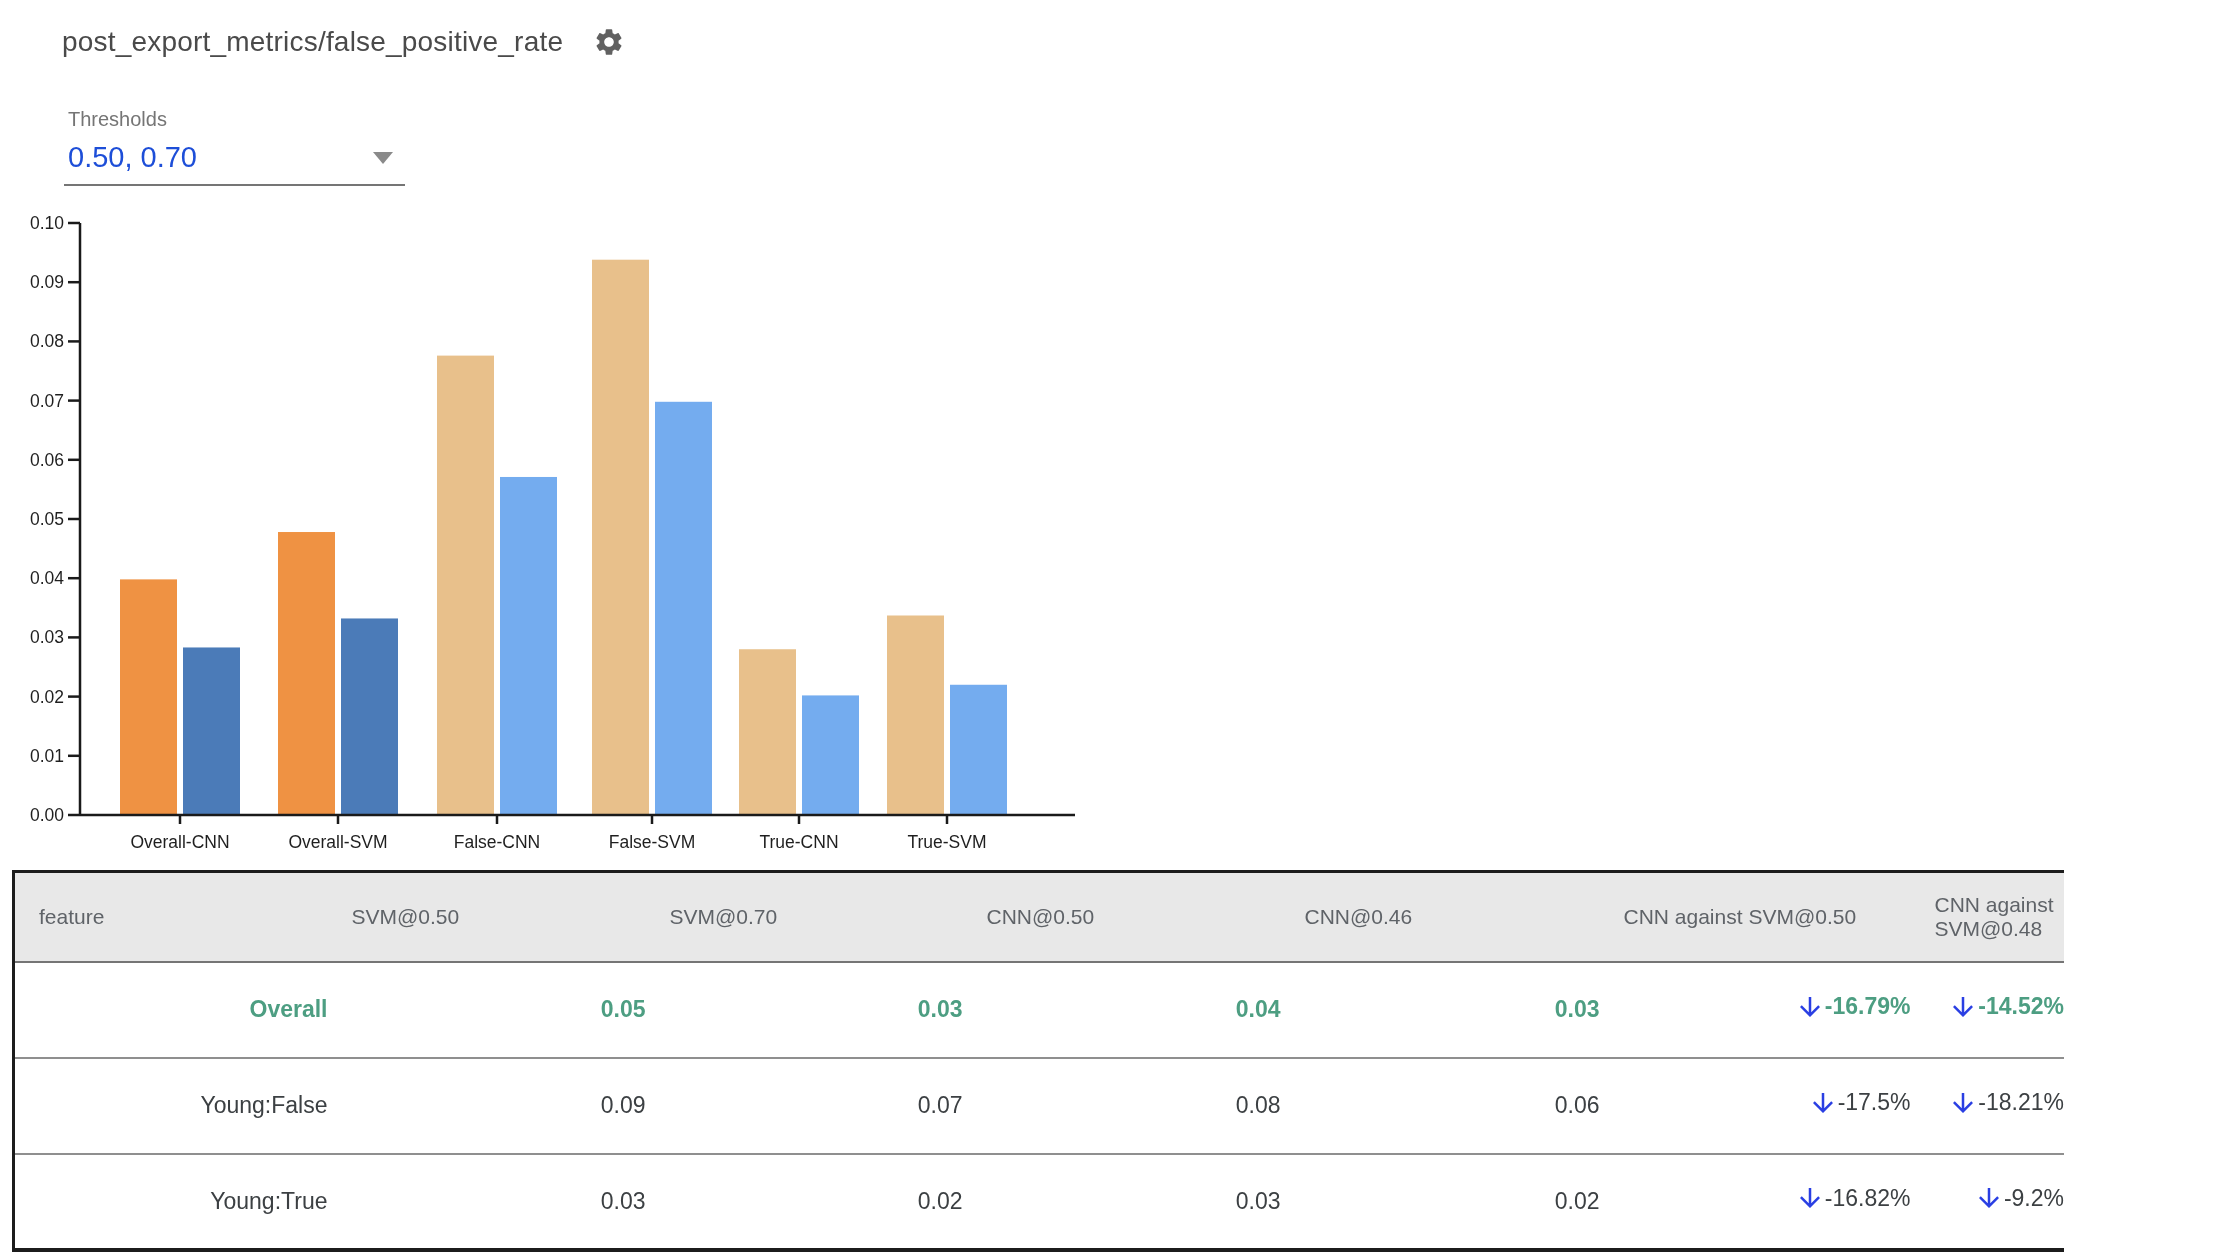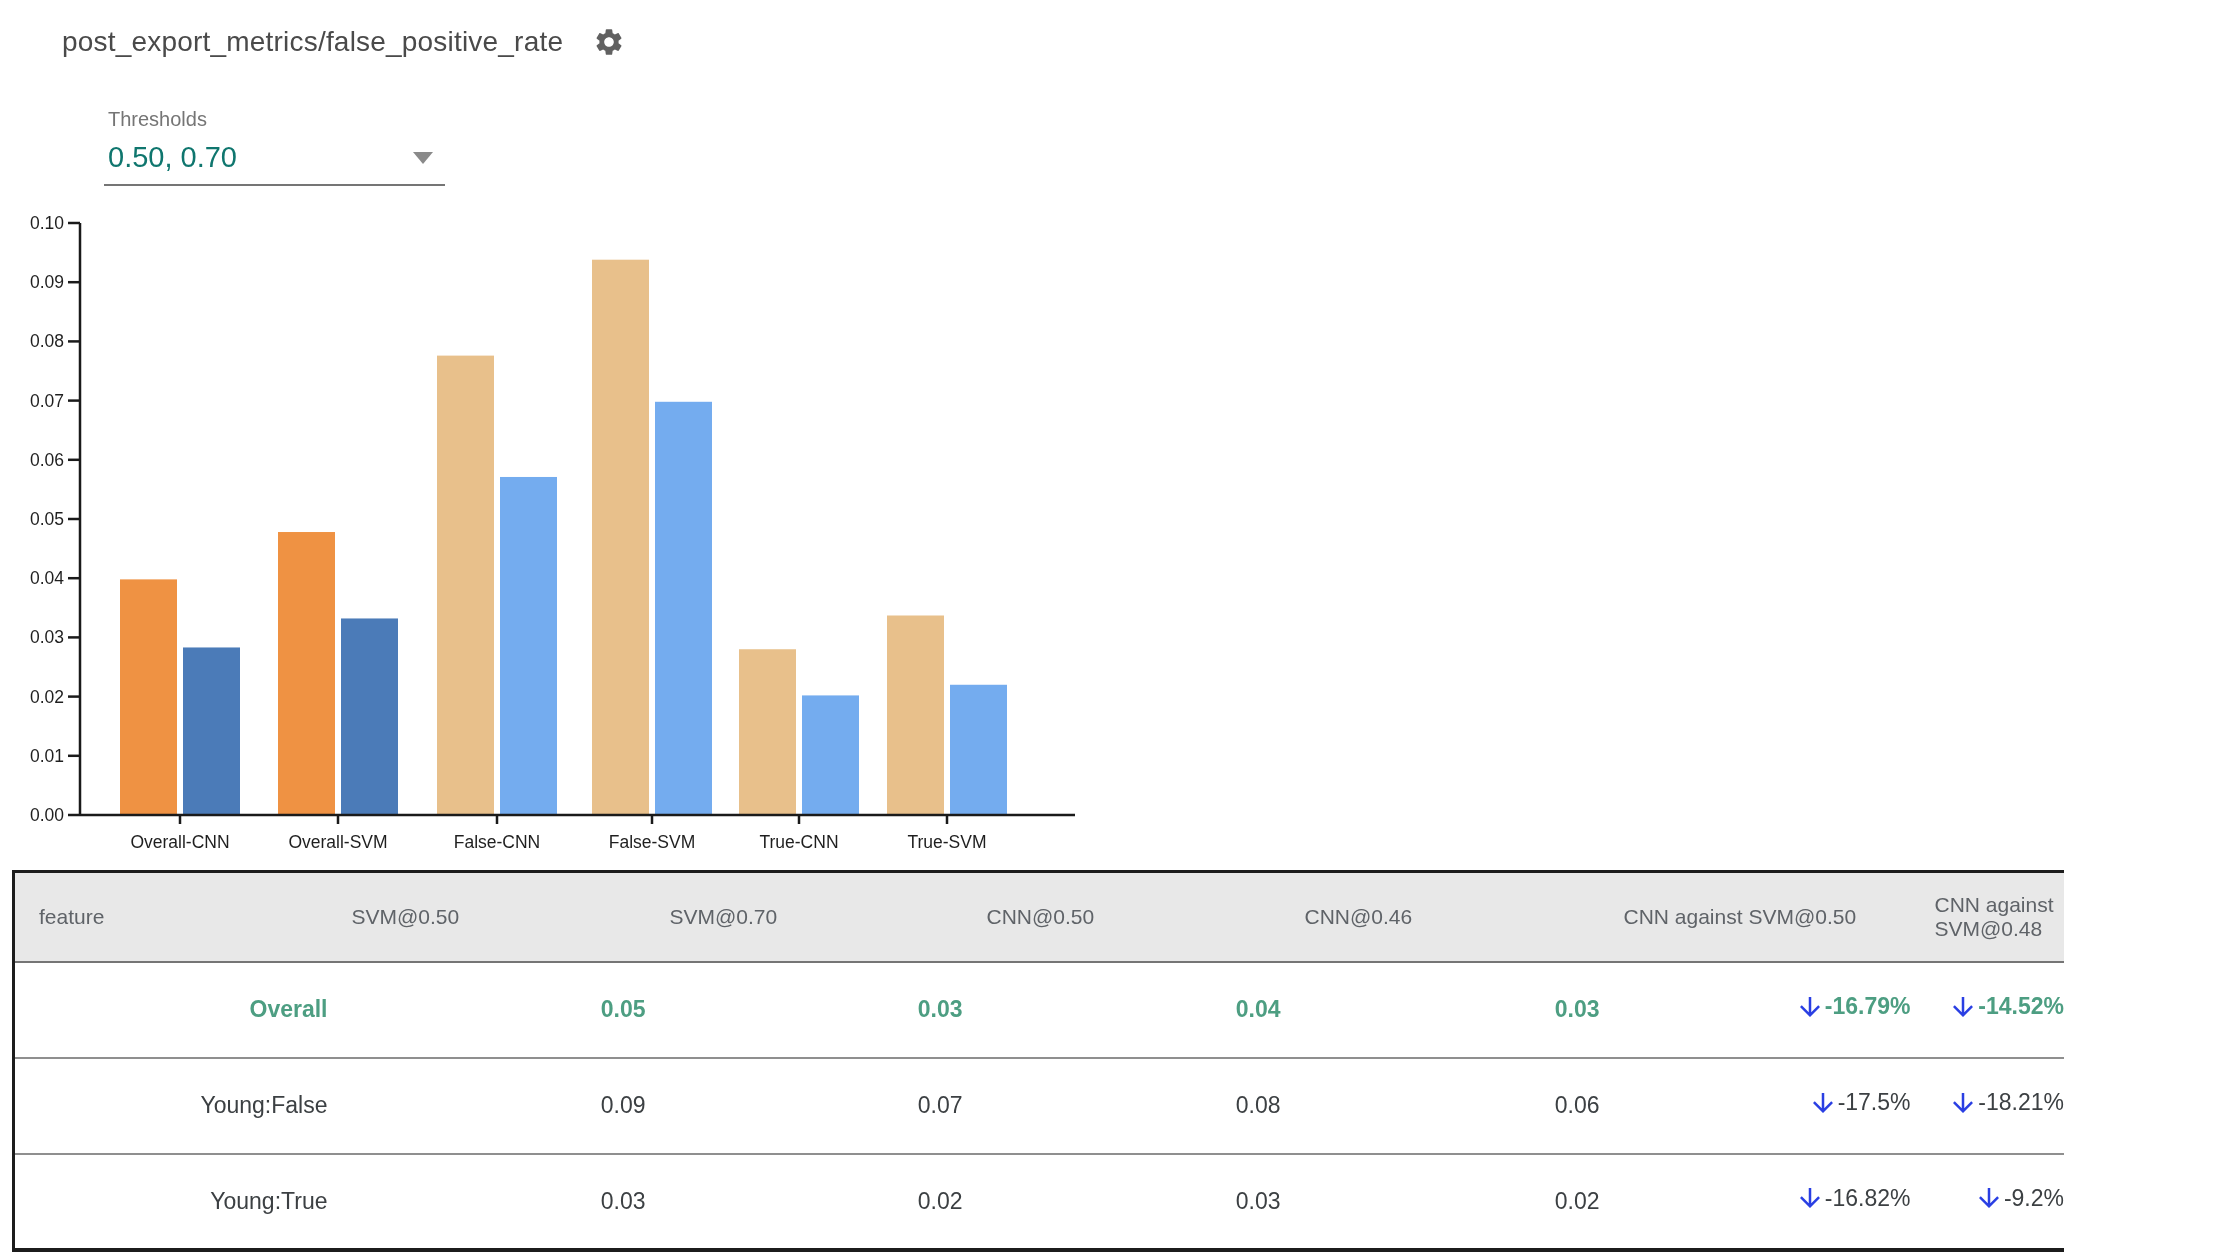--- a/index.html
+++ b/index.html
@@ -9,25 +9,25 @@
     font-family:"Liberation Sans","DejaVu Sans",sans-serif;
     color:#3c4043;
   }
   
   .title-row { position:absolute; left:62px; top:26px; display:flex; align-items:center; }
   .page-title { font-size:28px; font-weight:400; color:#4a4a4a; letter-spacing:0.2px; }
   .gear { margin-left:30px; width:32px; height:32px; cursor:pointer; display:inline-flex; }
   .gear svg { width:32px; height:32px; fill:#616161; }
 
   
-  .thresholds { position:absolute; left:64px; top:108px; width:341px; cursor:pointer;margin-left:40px; }
+  .thresholds { position:absolute; left:64px; top:108px; width:341px; cursor:pointer; }
   .th-label { font-size:20px; color:#757575; padding-left:4px; }
   .th-value-row { display:flex; align-items:center; justify-content:space-between;
                   padding:10px 6px 10px 4px; border-bottom:2px solid #757575; }
-  .th-value { font-size:29px; color:#0f766e; }
+  .th-value { font-size:29px; color:#1d4ed8; }
   .caret { width:0; height:0; border-left:10px solid transparent; border-right:10px solid transparent;
            border-top:12px solid #8a8a8a; margin-right:6px; }
 
   
   .chart-wrap { position:absolute; left:0; top:200px; width:1120px; height:680px; }
   .chart-wrap svg { display:block; }
   .axis-label { font-size:17.5px; fill:#1f1f1f; font-family:"Liberation Sans","DejaVu Sans",sans-serif; }
 
   
   .metrics-table { position:absolute; left:12px; top:870px; width:2052px;

